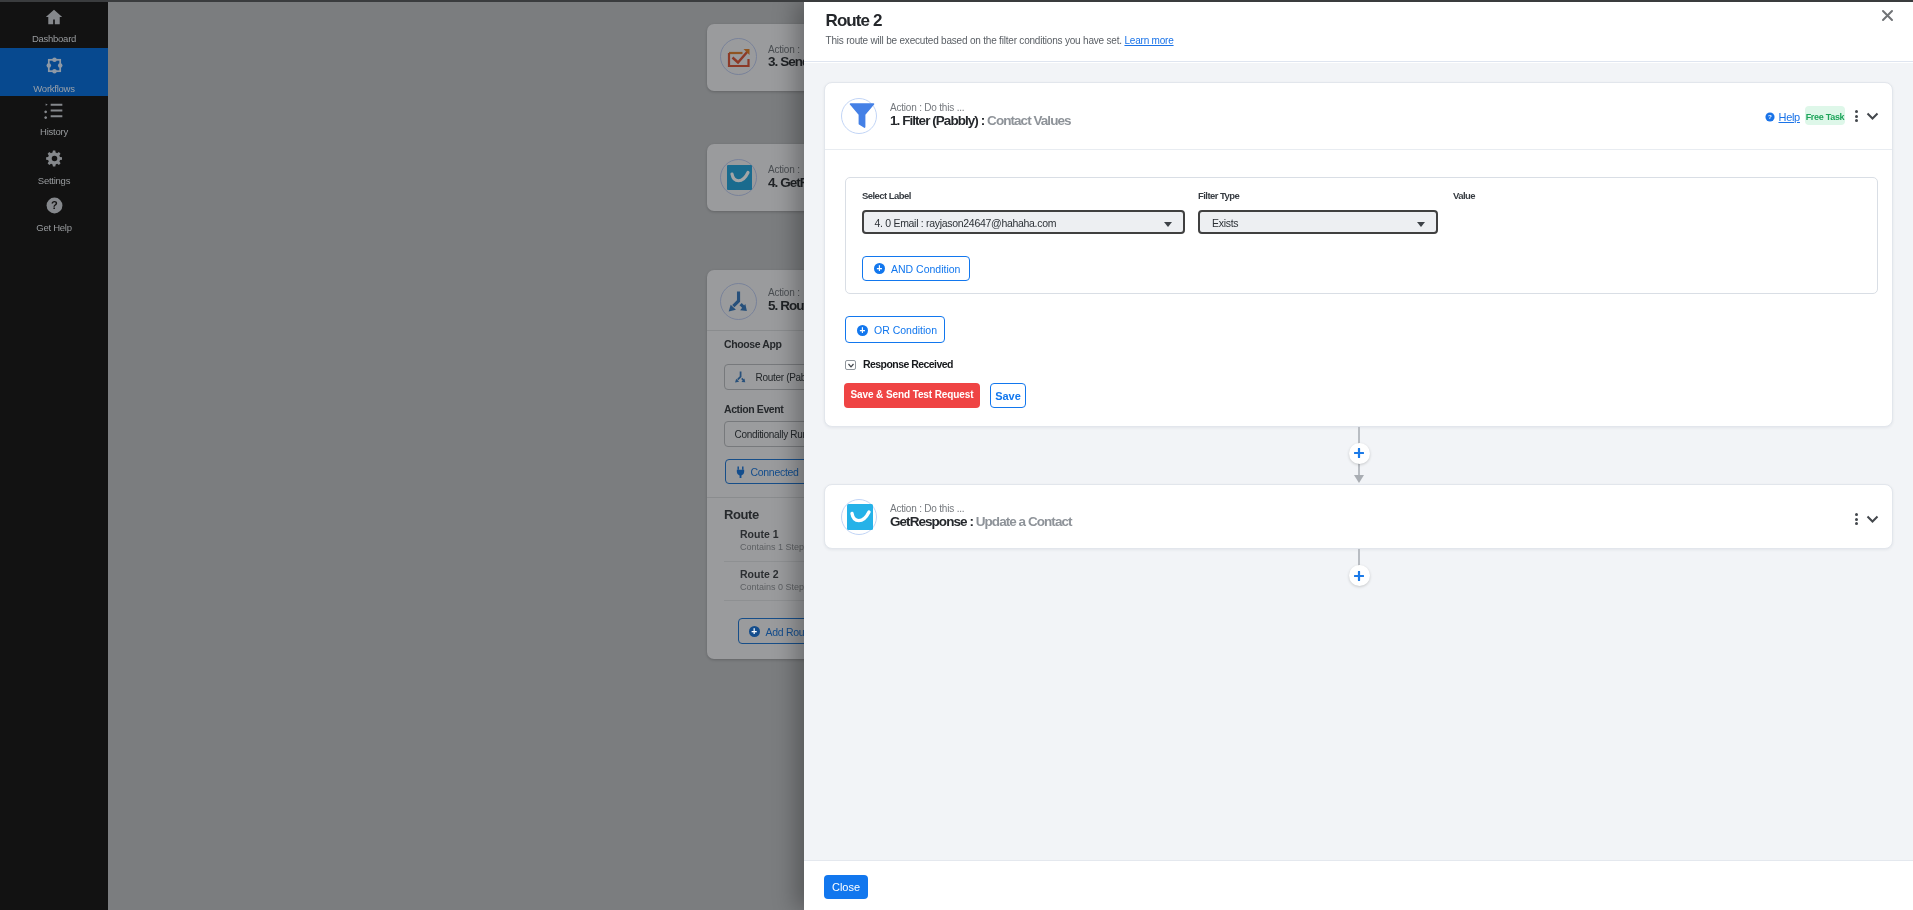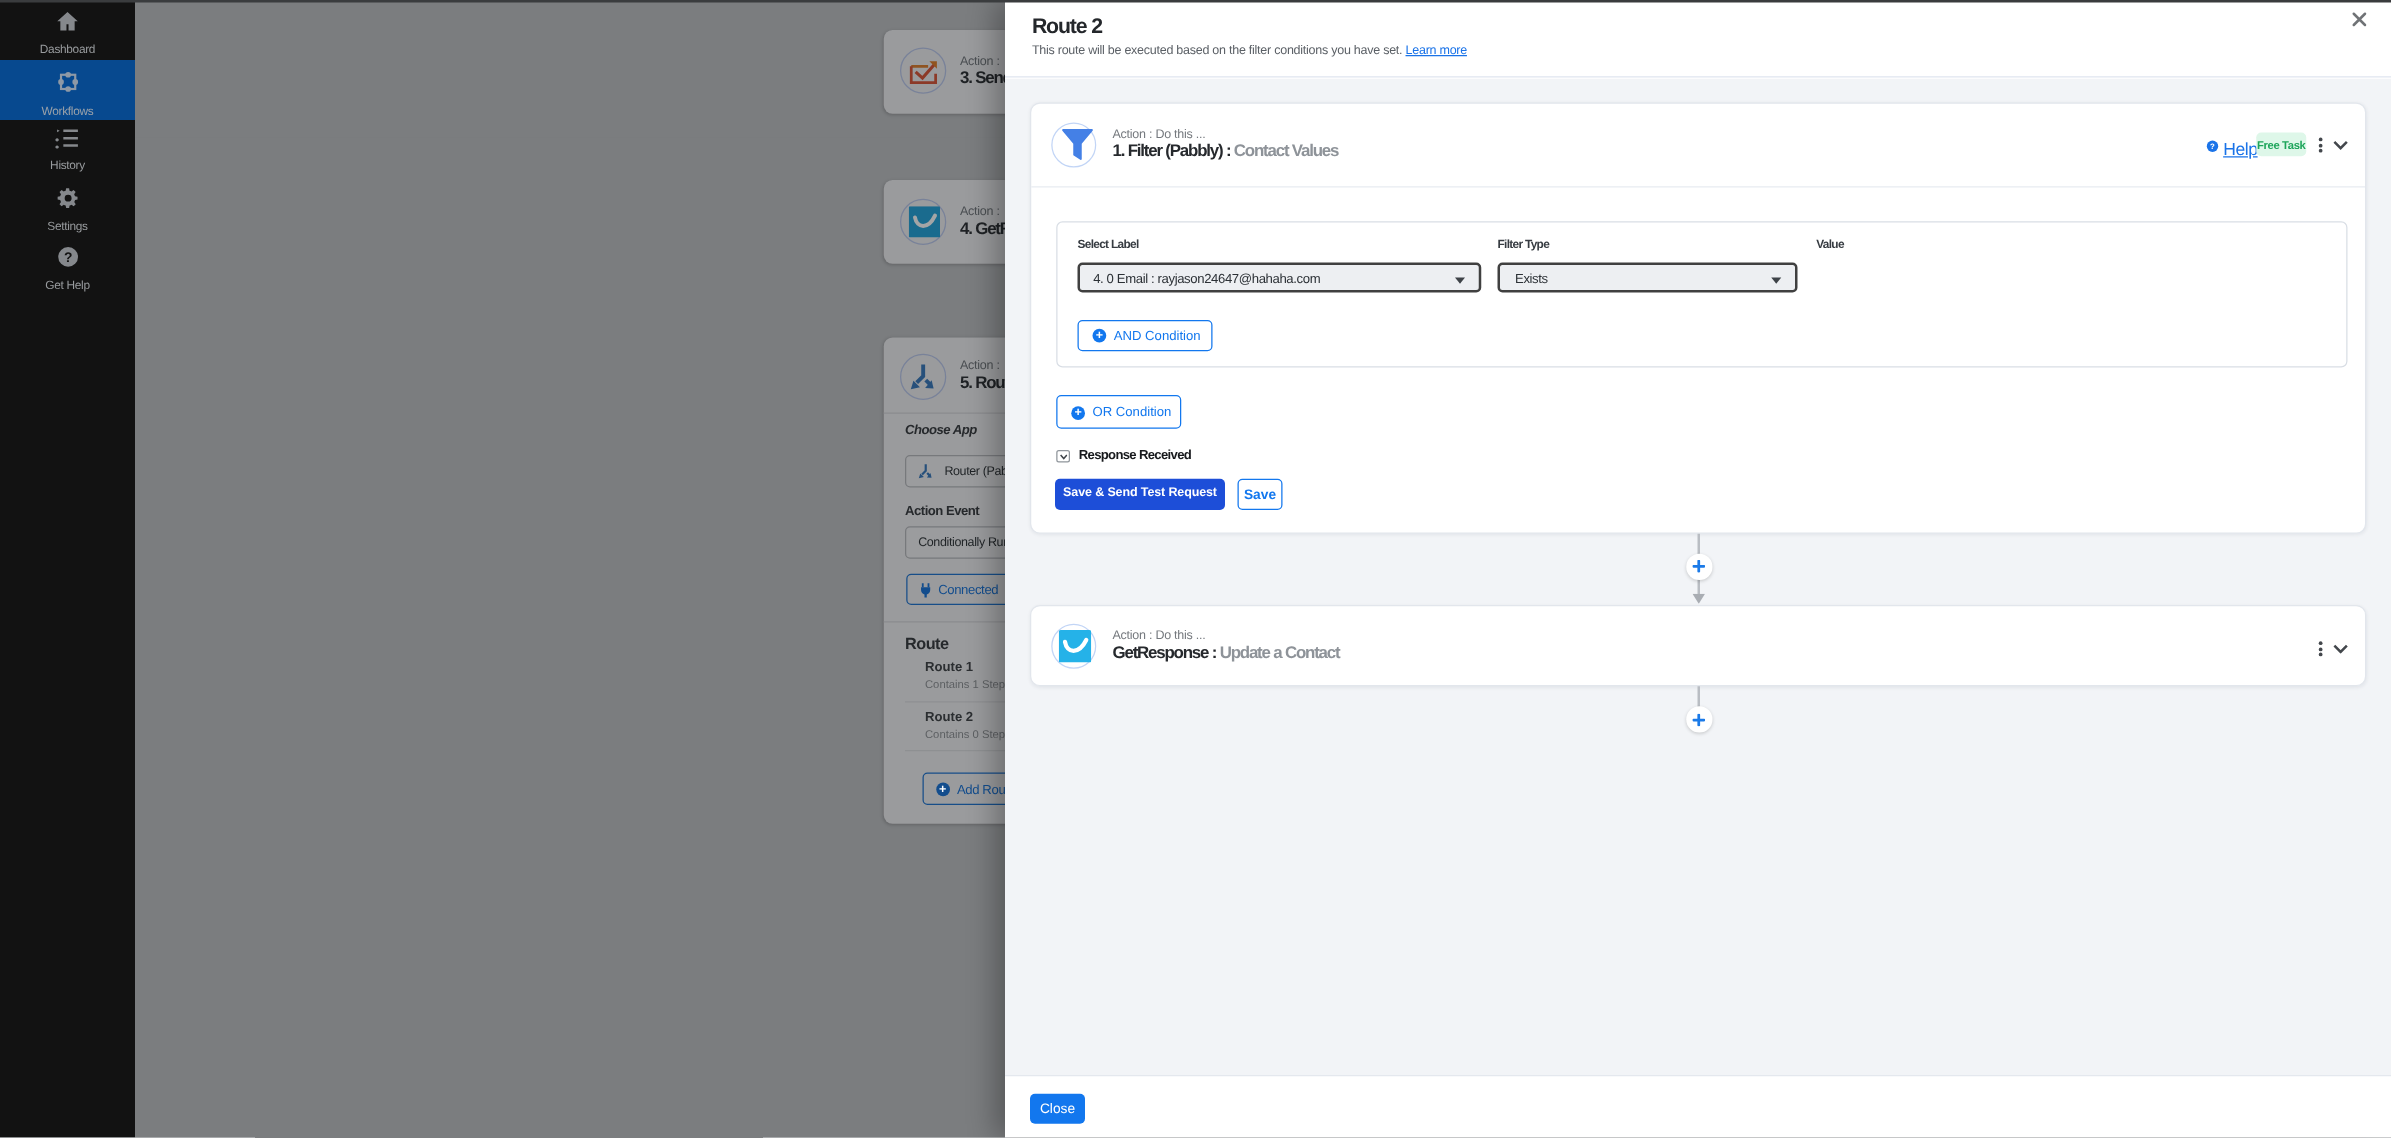--- a/index.html
+++ b/index.html
@@ -131,21 +131,21 @@
       <g fill="none" stroke="#27507b" stroke-width="3">
         <path d="M13 2.5 V11.5 L8 16.5"></path>
         <path d="M15 14.5 L18.5 18"></path>
       </g>
       <path d="M3.5 21.5 L10.5 20 L5.5 15 Z" fill="#27507b"></path>
       <path d="M21 21 L14.5 20.5 L19.5 14.5 Z" fill="#27507b"></path>
     </svg>
     <div class="bg-act" style="left:61px; top:17px;">Action :</div>
     <div class="bg-title" style="left:61px; top:27.5px;">5. Router (Pabbly)</div>
     <div class="bg-div" style="top:60px;"></div>
-    <div class="bg-label" style="left:17px; top:68px;font-style:italic;">Choose App</div>
+    <div class="bg-label" style="left:17px; top:68px;">Choose App</div>
     <div class="bg-select" style="top:94px;">
       <svg class="abs" style="left:8px; top:5px;" width="14" height="14" viewBox="0 0 24 24">
         <g fill="none" stroke="#27507b" stroke-width="3">
             <path d="M13 2.5 V11.5 L8 16.5"></path>
             <path d="M15 14.5 L18.5 18"></path>
           </g>
         <path d="M3.5 21.5 L10.5 20 L5.5 15 Z" fill="#27507b"></path>
           <path d="M21 21 L14.5 20.5 L19.5 14.5 Z" fill="#27507b"></path>
       </svg>
       <div class="bg-sel-text" style="left:31px;">Router (Pabbly) - Split Into Rou</div>
@@ -195,21 +195,21 @@
     <svg class="abs" style="left:23.5px; top:18.5px;" width="26" height="26" viewBox="0 0 26 26">
         <path d="M1.5 2 h23 l-8.9 10.6 v12.5 l-5.2 -3.3 v-9.2 Z" fill="#4480e6" stroke="#4480e6" stroke-width="1.6" stroke-linejoin="round"></path>
       </svg>
     <div class="act-line" style="top:19px;">Action : Do this ...</div>
     <div class="card-title" style="top:30px;">1. Filter (Pabbly) : <span class="sub">Contact Values</span></div>
 
     <svg class="abs" style="left:940px; top:28.5px;" width="10" height="10" viewBox="0 0 24 24">
         <circle cx="12" cy="12" r="11" fill="#1a73e8"></circle>
         <text x="12" y="17.5" text-anchor="middle" font-size="15" font-weight="bold" fill="#fff" font-family="Liberation Sans">?</text>
       </svg>
-    <div class="abs" style="left:953.5px; top:27.5px; font-size:14px; letter-spacing:-0.3px; color:#1a73e8; text-decoration:underline;">Help</div>
+    <div class="abs" style="left:953.5px; top:27.5px; font-size:11px; letter-spacing:-0.3px; color:#1a73e8; text-decoration:underline;">Help</div>
     <div class="abs" style="left:980px; top:23px; width:40px; height:19px; background:#def7e9; border-radius:4px; text-align:center; white-space:nowrap;"><span style="font-size:9px; letter-spacing:-0.3px; color:#1ea55b; font-weight:bold; line-height:19px;">Free Task</span></div>
     <div class="hd-dots" style="left:1029.5px; top:27px;"></div>
     <div class="hd-dots" style="left:1029.5px; top:31.5px;"></div>
     <div class="hd-dots" style="left:1029.5px; top:36px;"></div>
     <svg class="abs" style="left:1041px; top:29px;" width="13" height="8" viewBox="0 0 13 8">
         <path d="M1.5 1.5 L6.5 6.5 L11.5 1.5" fill="none" stroke="#43474c" stroke-width="2"></path>
       </svg>
     <div class="abs" style="left:0; top:66px; width:1067px; height:1px; background:#e8ecf1;"></div>
 
     <div class="abs" style="left:20px; top:94px; width:1033px; height:117px; border:1px solid #d9dee5; border-radius:5px;">
@@ -233,21 +233,21 @@
     <div class="blue-btn" style="left:20px; top:233px; width:100px; height:27px;">
       <span class="plusc" style="position:absolute; left:11px; top:7.5px;">+</span>
       <span style="position:absolute; left:28px; top:7px; font-size:10.5px;">OR Condition</span>
     </div>
     <div class="abs" style="left:20px; top:276.5px; width:10.5px; height:10.5px; border:1px solid #8f959b; border-radius:2px; background:#fff;">
       <svg style="position:absolute; left:1.5px; top:2px;" width="6" height="5" viewBox="0 0 6 5">
           <path d="M0.5 1 L3 3.8 L5.5 1" fill="none" stroke="#3f444a" stroke-width="1.2"></path>
         </svg>
     </div>
     <div class="abs" style="left:38px; top:275px; font-size:10.5px; letter-spacing:-0.55px; font-weight:bold; color:#17191c;">Response Received</div>
-    <div class="abs" style="left:19px; top:300px; width:136px; height:24.5px; background:#1d4ed8; border-radius:4px; text-align:center;"><span style="font-size:10px; font-weight:bold; color:#fff; line-height:24.5px; letter-spacing:-0.1px; white-space:nowrap;">Save &amp; Send Test Request</span></div>
+    <div class="abs" style="left:19px; top:300px; width:136px; height:24.5px; background:#ef4444; border-radius:4px; text-align:center;"><span style="font-size:10px; font-weight:bold; color:#fff; line-height:24.5px; letter-spacing:-0.1px; white-space:nowrap;">Save &amp; Send Test Request</span></div>
     <div class="blue-btn" style="left:165px; top:300px; width:36px; height:24.5px; text-align:center;"><span style="font-size:11px; font-weight:bold; line-height:24.5px;">Save</span></div>
   </div>
 
   <div class="conn-line" style="left:554.2px; top:427px; height:50px;"></div>
   <svg class="abs" style="left:550px; top:475px;" width="10" height="8" viewBox="0 0 10 8">
       <path d="M0 0 H10 L5 8 Z" fill="#a9adb3"></path>
     </svg>
   <div class="conn-circle" style="left:544.5px; top:442.5px;">
     <svg style="position:absolute; left:5.5px; top:5.5px;" width="10" height="10" viewBox="0 0 10 10">
         <g stroke="#1b7ae8" stroke-width="2.2" stroke-linecap="round">

